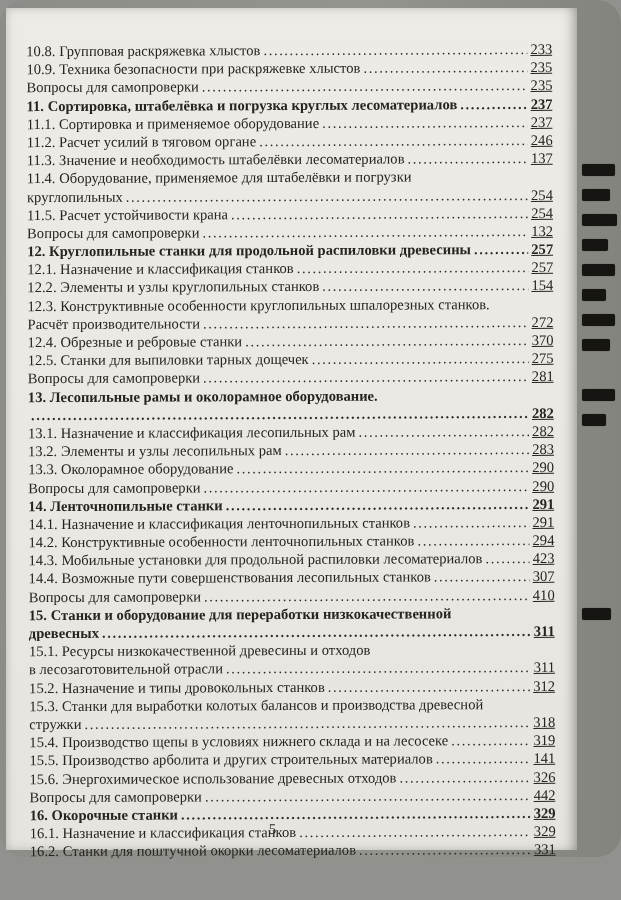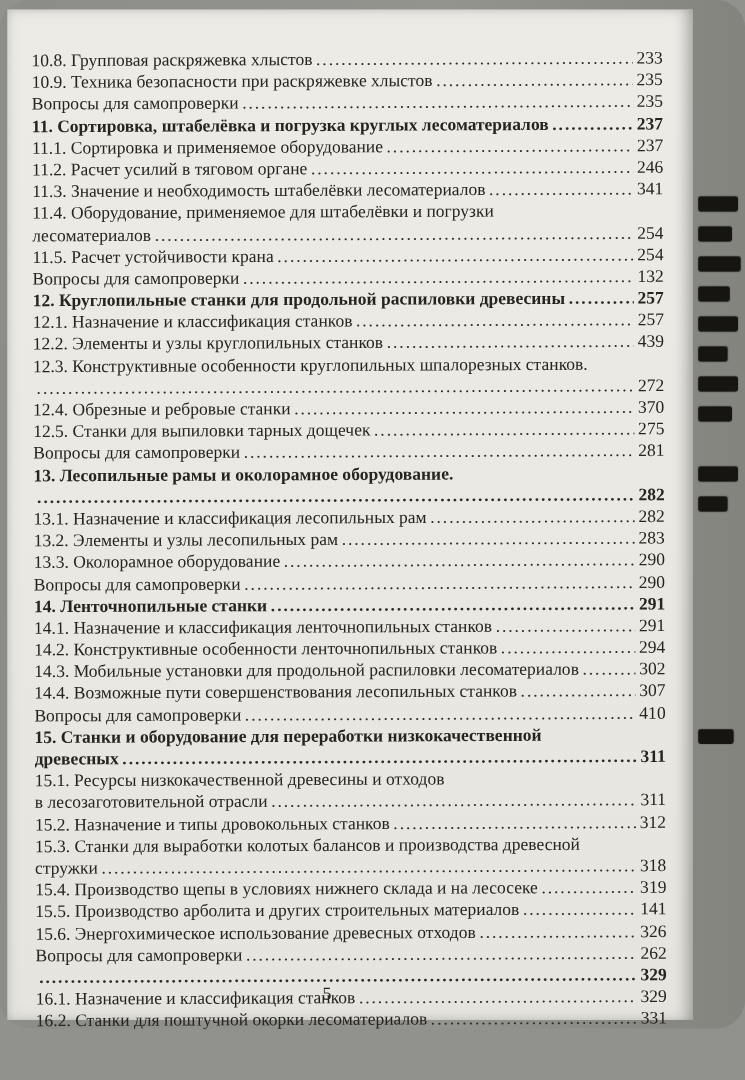--- a/index.html
+++ b/index.html
@@ -56,21 +56,21 @@
     overflow: hidden;
     white-space: nowrap;
     margin: 0 3px;
     min-width: 6px;
   }
   .dots::after {
     content: "..................................................................................................................................................................................";
     letter-spacing: 1.6px;
     color: #2c2a25;
   }
-  .pg { white-space: nowrap; }
+  .pg { white-space: nowrap; text-decoration: underline; }
   .footer-num {
     position: absolute;
     left: 6px;
     right: 44px;
     bottom: 12px;
     text-align: center;
     font-size: 15px;
     color: #26241f;
     transform: rotate(-0.25deg);
   }
@@ -137,29 +137,29 @@
             <div class="row">
               <span class="label">11.2. Расчет усилий в тяговом органе</span>
               <span class="dots"></span>
               <span class="pg">246</span>
             </div>
           </div>
           <div class="entry">
             <div class="row">
               <span class="label">11.3. Значение и необходимость штабелёвки лесоматериалов</span>
               <span class="dots"></span>
-              <span class="pg">341</span>
+              <span class="pg">137</span>
             </div>
           </div>
           <div class="entry">
             <div class="row">
               <span class="label">11.4. Оборудование, применяемое для штабелёвки и погрузки</span>
             </div>
             <div class="row">
-              <span class="label">лесоматериалов</span>
+              <span class="label">круглопильных</span>
               <span class="dots"></span>
               <span class="pg">254</span>
             </div>
           </div>
           <div class="entry">
             <div class="row">
               <span class="label">11.5. Расчет устойчивости крана</span>
               <span class="dots"></span>
               <span class="pg">254</span>
             </div>
@@ -182,28 +182,29 @@
             <div class="row">
               <span class="label">12.1. Назначение и классификация станков</span>
               <span class="dots"></span>
               <span class="pg">257</span>
             </div>
           </div>
           <div class="entry">
             <div class="row">
               <span class="label">12.2. Элементы и узлы круглопильных станков</span>
               <span class="dots"></span>
-              <span class="pg">439</span>
+              <span class="pg">154</span>
             </div>
           </div>
           <div class="entry">
             <div class="row">
               <span class="label">12.3. Конструктивные особенности круглопильных шпалорезных станков.</span>
             </div>
             <div class="row">
+              <span class="label">Расчёт производительности</span>
               <span class="dots"></span>
               <span class="pg">272</span>
             </div>
           </div>
           <div class="entry">
             <div class="row">
               <span class="label">12.4. Обрезные и ребровые станки</span>
               <span class="dots"></span>
               <span class="pg">370</span>
             </div>
@@ -277,21 +278,21 @@
             <div class="row">
               <span class="label">14.2. Конструктивные особенности ленточнопильных станков</span>
               <span class="dots"></span>
               <span class="pg">294</span>
             </div>
           </div>
           <div class="entry">
             <div class="row">
               <span class="label">14.3. Мобильные установки для продольной распиловки лесоматериалов</span>
               <span class="dots"></span>
-              <span class="pg">302</span>
+              <span class="pg">423</span>
             </div>
           </div>
           <div class="entry">
             <div class="row">
               <span class="label">14.4. Возможные пути совершенствования лесопильных станков</span>
               <span class="dots"></span>
               <span class="pg">307</span>
             </div>
           </div>
           <div class="entry">
@@ -356,25 +357,26 @@
             <div class="row">
               <span class="label">15.6. Энергохимическое использование древесных отходов</span>
               <span class="dots"></span>
               <span class="pg">326</span>
             </div>
           </div>
           <div class="entry">
             <div class="row">
               <span class="label">Вопросы для самопроверки</span>
               <span class="dots"></span>
-              <span class="pg">262</span>
-            </div>
-          </div>
-          <div class="entry bold">
-            <div class="row">
+              <span class="pg">442</span>
+            </div>
+          </div>
+          <div class="entry bold">
+            <div class="row">
+              <span class="label">16. Окорочные станки</span>
               <span class="dots"></span>
               <span class="pg">329</span>
             </div>
           </div>
           <div class="entry">
             <div class="row">
               <span class="label">16.1. Назначение и классификация станков</span>
               <span class="dots"></span>
               <span class="pg">329</span>
             </div>

